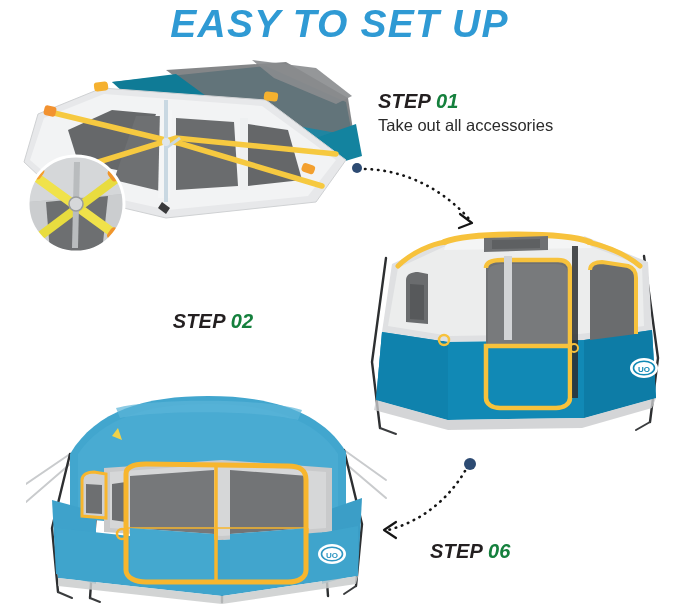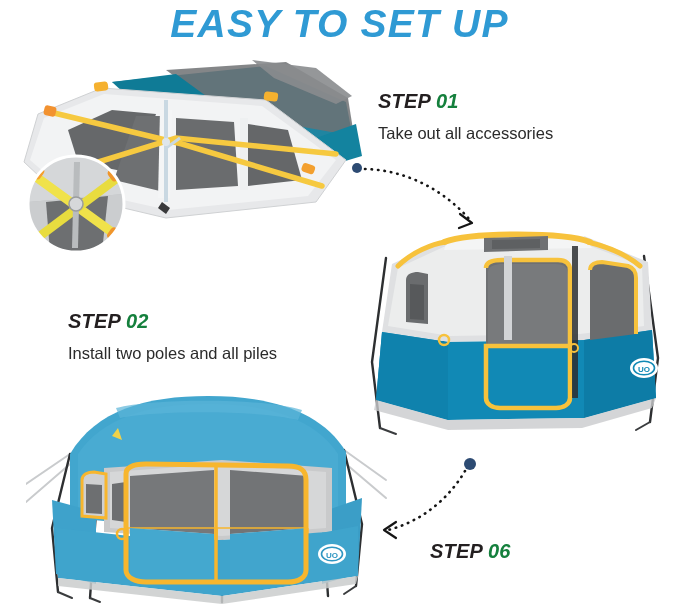--- a/index.html
+++ b/index.html
@@ -28,25 +28,25 @@
   
   .step-block{position:absolute;}
   .step-kicker{
     font-size:20px;font-weight:bold;font-style:italic;
     color:#231f20;letter-spacing:0.2px;white-space:nowrap;
     line-height:1.1;
   }
   .step-kicker .num{color:#15803d;margin-left:5px;}
   .step-desc{
     font-size:16.5px;color:#2b2b2b;white-space:nowrap;
-    margin-top:12px;line-height:1.2;font-weight:normal;
+    margin-top:4px;line-height:1.2;font-weight:normal;
   }
 
   #step-01{left:378px;top:90px;text-align:left;}
-  #step-02{left:68px;top:310px;width:290px;text-align:left;}
+  #step-02{left:68px;top:310px;width:290px;text-align:center;}
   #step-03{left:430px;top:540px;text-align:left;}
 
   
   .connector{position:absolute;pointer-events:none;}
   #connector-1{left:348px;top:158px;width:180px;height:80px;}
   #connector-2{left:360px;top:448px;width:170px;height:110px;}
 
   
   .illus{position:absolute;}
   #illus-1{left:16px;top:52px;width:350px;height:205px;}
@@ -199,21 +199,20 @@
         <path d="M28 206 L44 212"></path>
         <path d="M298 200 L284 208"></path>
       </g>
     </svg>
   </div>
 
   <div class="step-block" id="step-02">
     <div class="step-kicker">
       <span>STEP</span><span class="num">02</span>
     </div>
-    <div class="step-desc">Install two poles and all piles</div>
   </div>
 
   <div class="illus" id="illus-3">
     <svg viewBox="0 0 362 224" xmlns="http://www.w3.org/2000/svg">
 
       <g stroke="#c9cbcd" stroke-width="2" fill="none" stroke-linecap="round">
         <path d="M44 66 L0 96"></path>
         <path d="M44 76 L0 114"></path>
         <path d="M318 62 L360 92"></path>
         <path d="M320 76 L360 110"></path>

